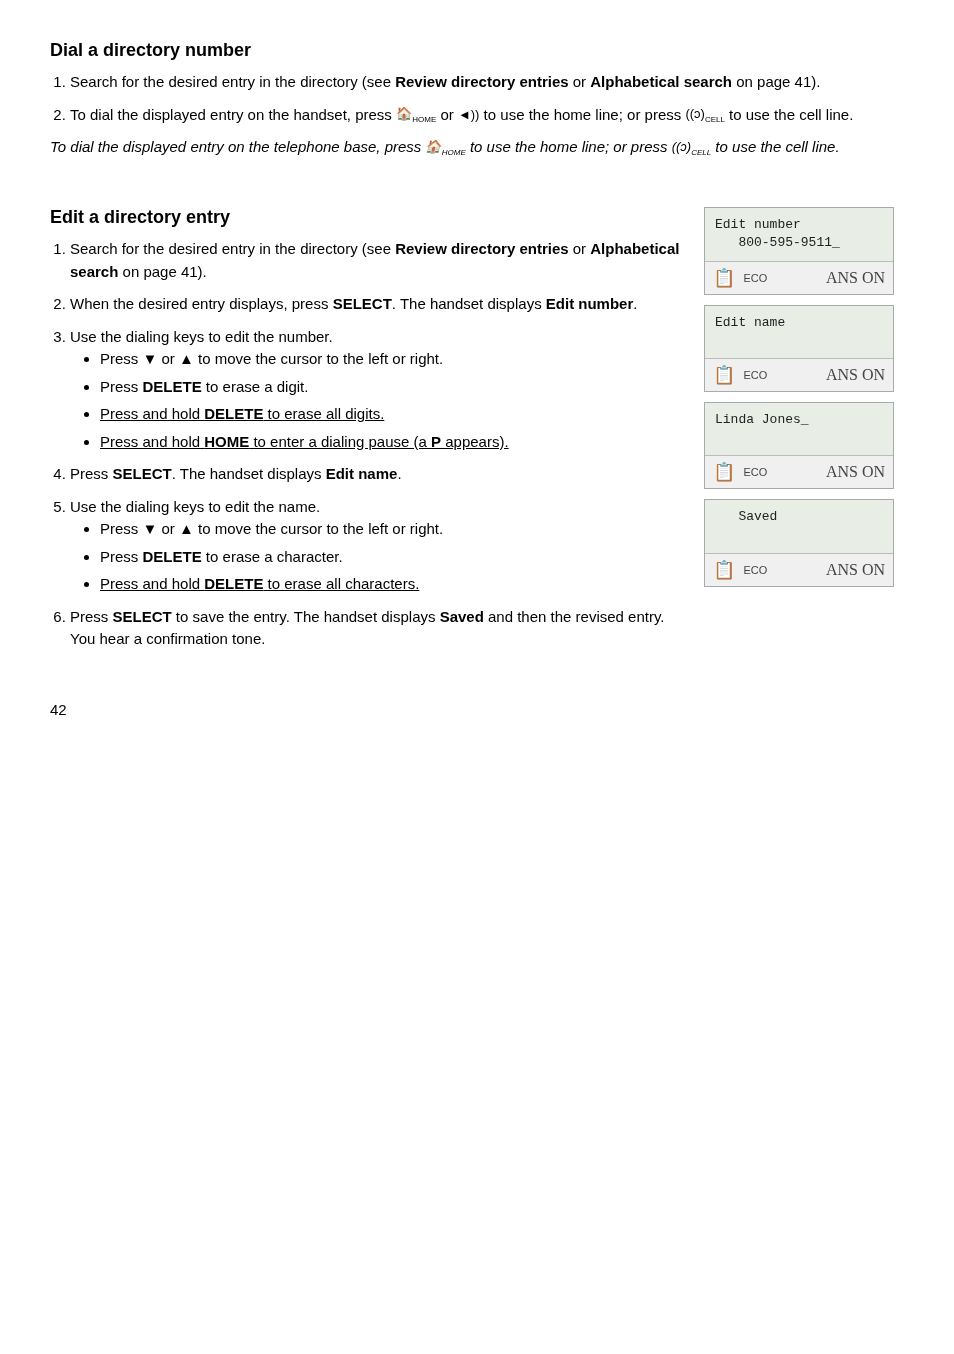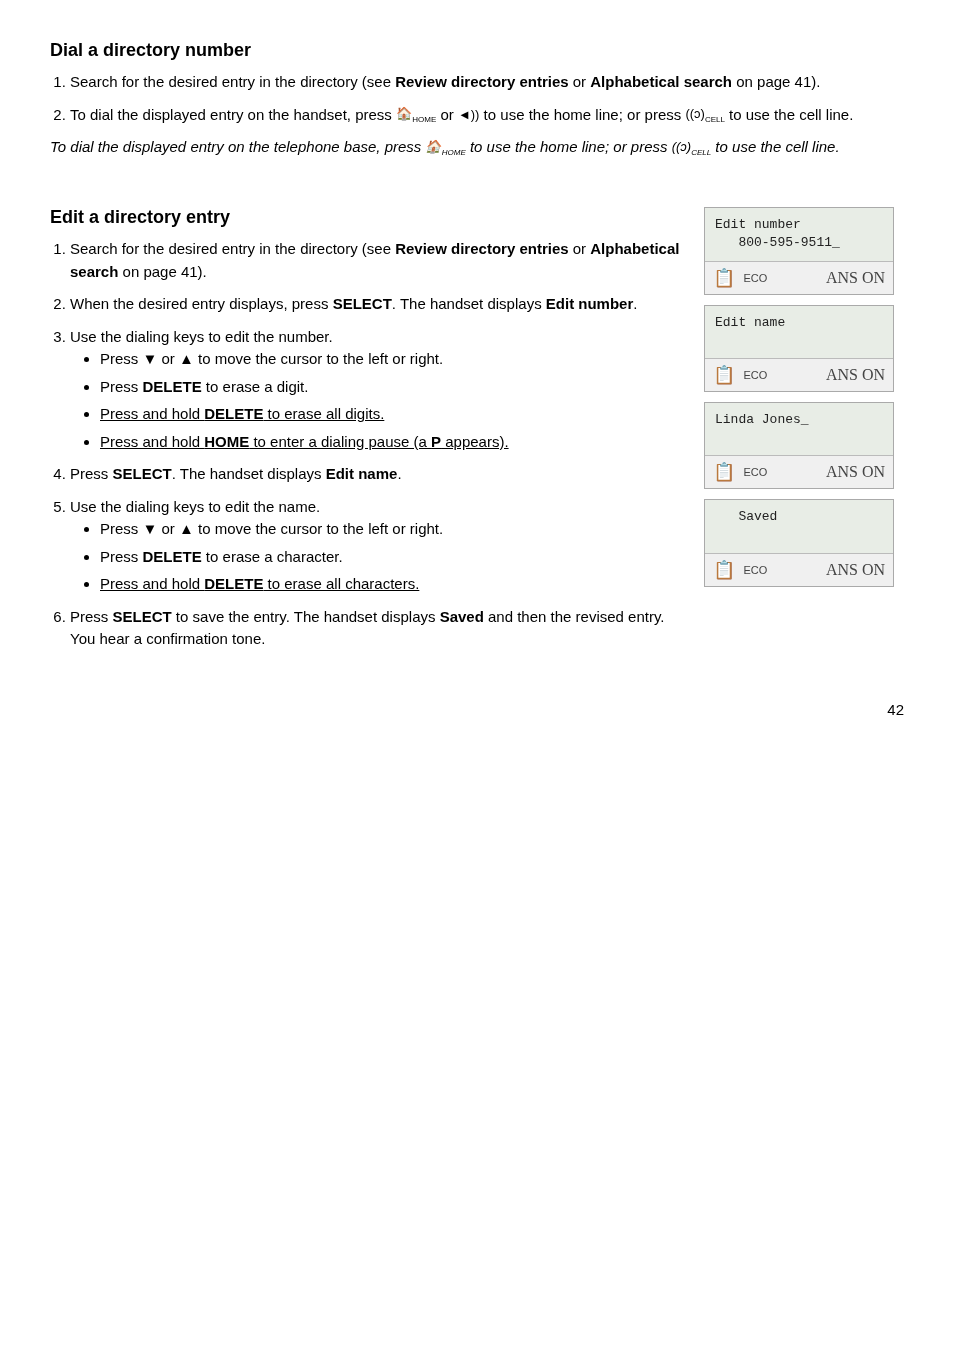--- a/index.html
+++ b/index.html
@@ -60,21 +60,21 @@
     }
     ul li.underline-item span {
     }
     .or-separator {
       font-weight: bold;
       margin: 8px 0 8px 0;
       font-size: 15px;
     }
     .bold { font-weight: bold; text-align: center; }
     .page-number {
-      text-align: right;
+      text-align: left;
       margin-top: 40px;
       font-size: 15px;
     }
 
     
     .phone-screen {
       border: 1.5px solid #aaa;
       width: 190px;
       background: #f8f8f8;
       padding: 0;

